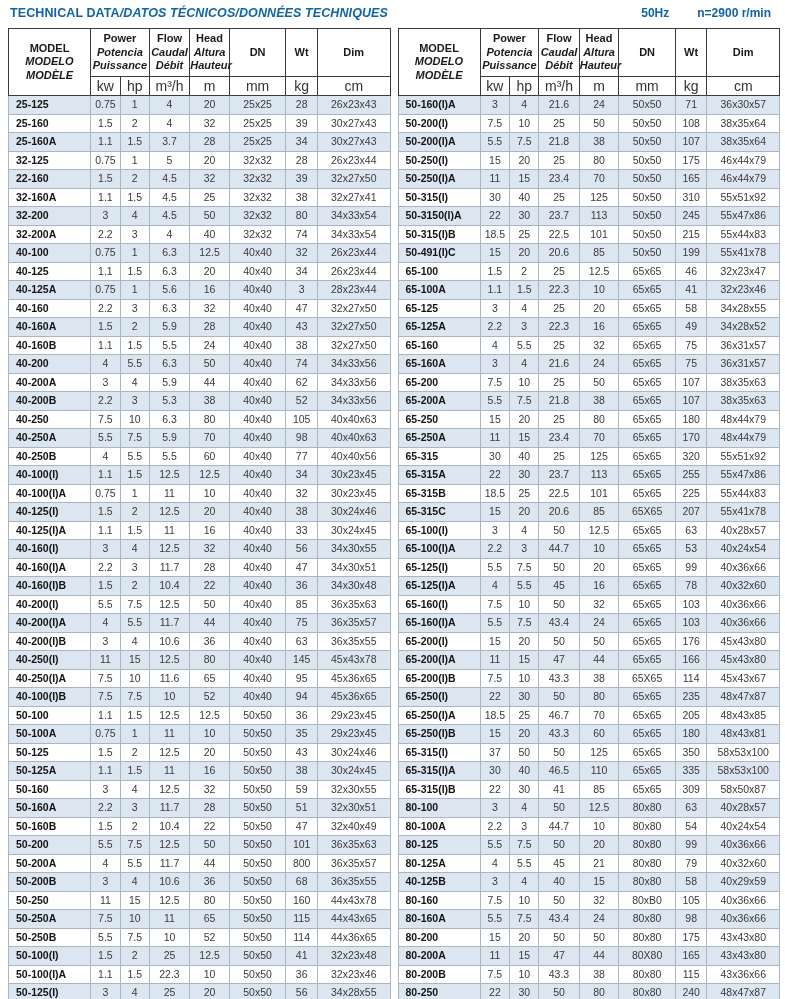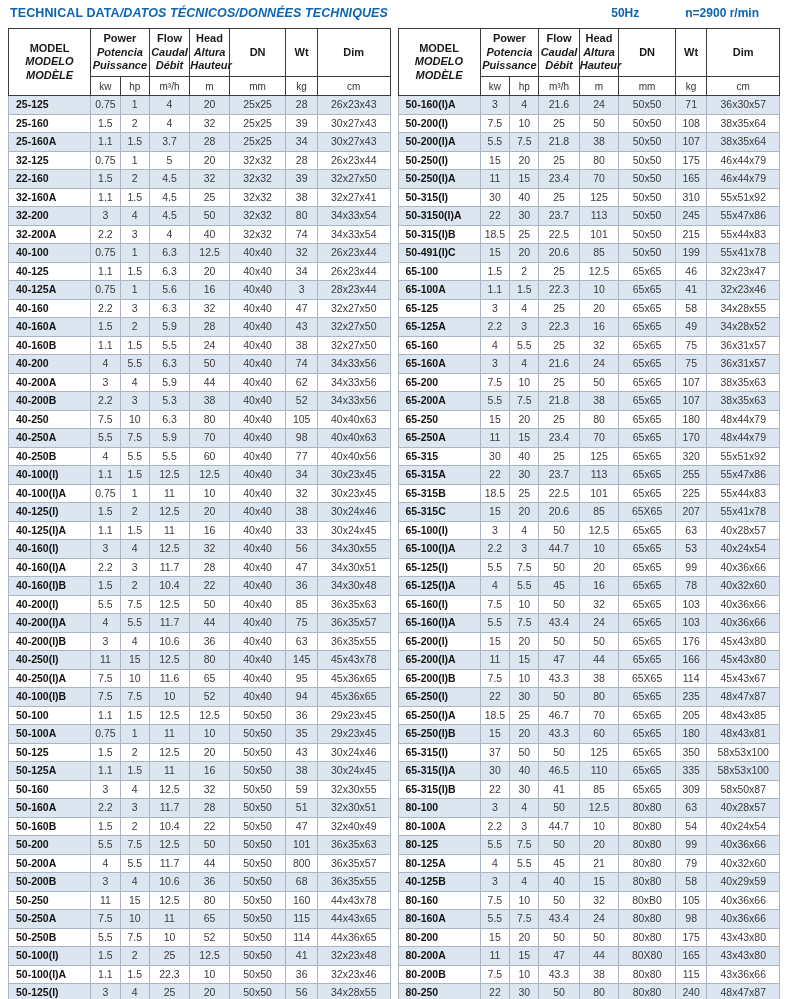--- a/index.html
+++ b/index.html
@@ -11,46 +11,46 @@
     -webkit-font-smoothing:antialiased;
   }
   .watermark{
     position:absolute;color:#8a8f96;opacity:.07;
     font-size:64px;font-weight:bold;font-style:italic;
     transform:rotate(-18deg);pointer-events:none;white-space:nowrap;
     letter-spacing:4px;z-index:0;
   }
   .titlebar{
     display:flex;justify-content:space-between;align-items:baseline;
-    padding:6px 26px 5px 10px;height:25px;box-sizing:border-box;
+    padding:6px 14px 5px 10px;height:25px;box-sizing:border-box;
     position:relative;z-index:2;
   }
   .title{font-size:12.5px;font-weight:bold;color:#0d64b0;letter-spacing:.1px;}
   .title .ital{font-style:italic;}
   .specs{font-size:12px;font-weight:bold;color:#0d64b0;}
-  .specs .freq{margin-right:46px;}
+  .specs .freq{margin-right:28px;}
   .tables{
     display:flex;gap:7px;padding:3px 5px 0 8px;
     position:relative;z-index:1;
   }
   table{
     border-collapse:collapse;table-layout:fixed;
     width:385px;border:1.5px solid #3c3c3c;
     font-size:10.5px;background:transparent;
   }
   thead th{
     border:1px solid #3c3c3c;background:#ffffff;
     padding:0;vertical-align:middle;text-align:center;
   }
   .tri{font-size:11px;line-height:13.5px;font-weight:bold;color:#1a1a1a;}
   .tri .l2,.tri .l3{font-style:italic;}
   th.hdr-top{height:47px;}
   th.hdr-model{height:66px;}
   tr.units th{
-    height:18px;font-weight:normal;font-size:10px;color:#333;
+    height:18px;font-weight:normal;font-size:14px;color:#333;
     border:1px solid #3c3c3c;
   }
   tbody td{
     border:1px solid #aab5c3;
     height:17.5px;line-height:17.5px;padding:0;
     text-align:center;color:#3a3a3a;font-size:10.5px;
     overflow:hidden;white-space:nowrap;
   }
   tbody td.model{
     text-align:left;padding-left:7px;font-weight:bold;color:#141414;

